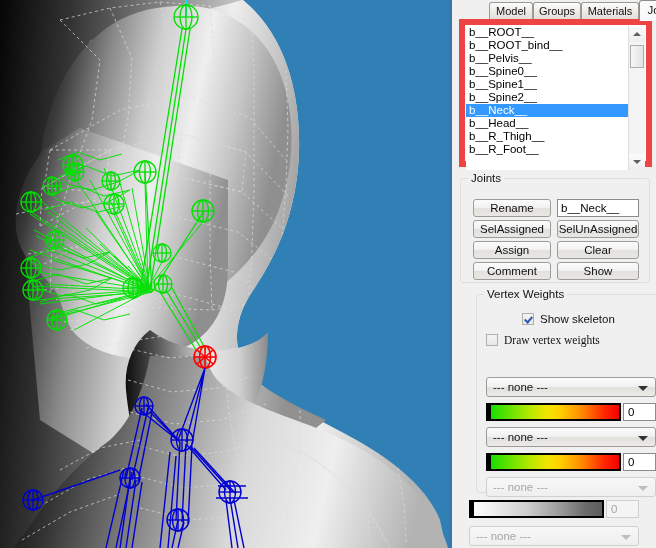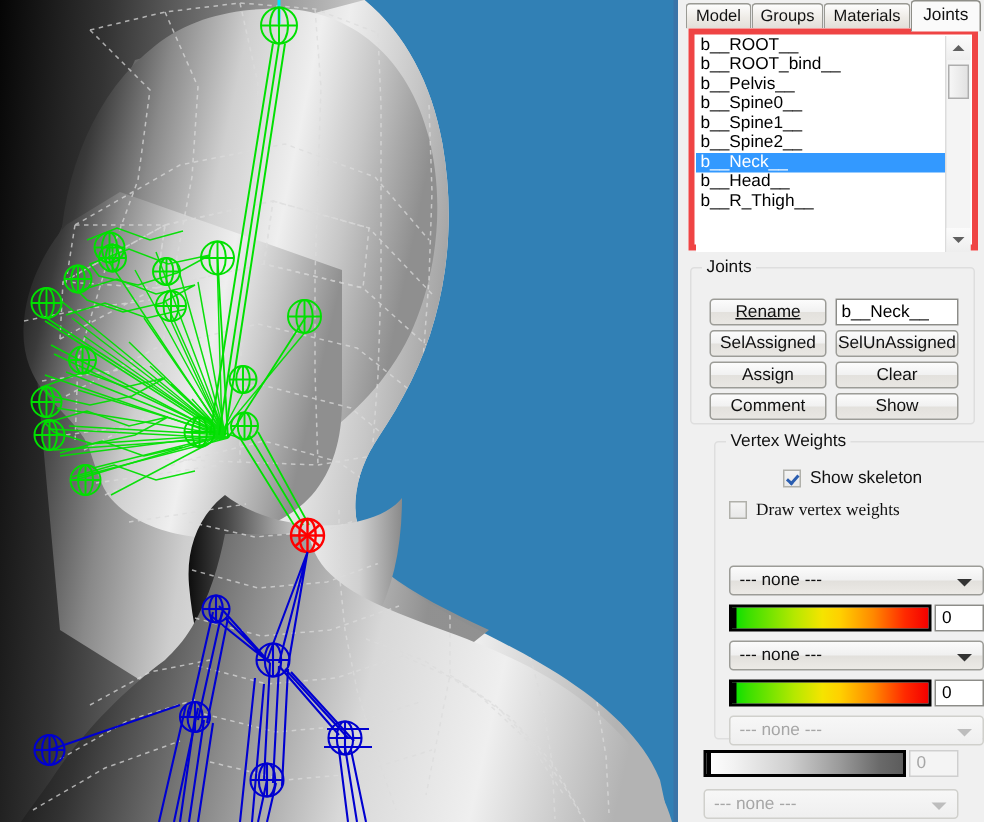--- a/index.html
+++ b/index.html
@@ -61,20 +61,21 @@
     line-height: 17px;
     text-align: center;
     font-size: 11px;
     background: linear-gradient(to bottom,#fdfdfd 0%,#eeebe6 55%,#e2ded8 100%);
     border: 1px solid #9a9a94;
     border-bottom: none;
     border-radius: 3px 3px 0 0;
     color: #111;
     box-sizing: border-box;
     white-space: nowrap;
+    margin-left: 32px;
   }
   .tab.active {
     top: 0px;
     height: 21px;
     line-height: 19px;
     background: #fafafa;
     border-color: #8e8e88;
     z-index: 5;
     font-size: 11.5px;
   }
@@ -82,21 +83,21 @@
   .tab1 { left: 46px; width: 48px; }
   .tab2 { left: 94px; width: 58px; }
   .tab3 { left: 152px; width: 47px; }
 
   
   .listbox-outer {
     position: absolute;
     left: 4px; top: 19px;
     width: 193px; height: 148px;
     background: #fff;
-    border: 4px solid #ef4444;
+    border: 6px solid #ef4444;
     box-sizing: border-box;
   }
   .listbox-inner {
     position: absolute;
     left: 1px; top: 1px;
     width: 173px; height: 144px;
     overflow: hidden;
     background: #fff;
   }
   .li {
@@ -191,21 +192,21 @@
     background: #ffffff;
     border: 1px solid #8c8c88;
     box-sizing: border-box;
     font-size: 11.5px;
     padding-left: 3px;
     color: #000;
     white-space: nowrap;
     overflow: hidden;
   }
 
-  .bR { left: 12px; top: 20px; width: 78px; text-decoration: underline; }
+  .bR { left: 12px; top: 20px; width: 78px; }
   .bF { left: 96px; top: 20px; width: 82px; }
   .bSA{ left: 12px; top: 41px; width: 78px; }
   .bSU{ left: 96px; top: 41px; width: 82px; }
   .bA { left: 12px; top: 62px; width: 78px; }
   .bC { left: 96px; top: 62px; width: 82px; }
   .bCm{ left: 12px; top: 83px; width: 78px; }
   .bCo{ left: 96px; top: 83px; width: 82px; }
 
   
   .cbrow {
@@ -624,20 +625,21 @@
       <div class="listbox-inner">
         <div class="li">b__ROOT__</div>
         <div class="li">b__ROOT_bind__</div>
         <div class="li">b__Pelvis__</div>
         <div class="li">b__Spine0__</div>
         <div class="li">b__Spine1__</div>
         <div class="li">b__Spine2__</div>
         <div class="li sel">b__Neck__</div>
         <div class="li">b__Head__</div>
         <div class="li">b__R_Thigh__</div>
+        <div class="li">b__R_Foot__</div>
       </div>
       <div class="vscroll">
         <div class="sb-btn up">
           <div class="arrowup"></div>
         </div>
         <div class="sb-thumb"></div>
         <div class="sb-btn down">
           <div class="arrowdn"></div>
         </div>
       </div>

